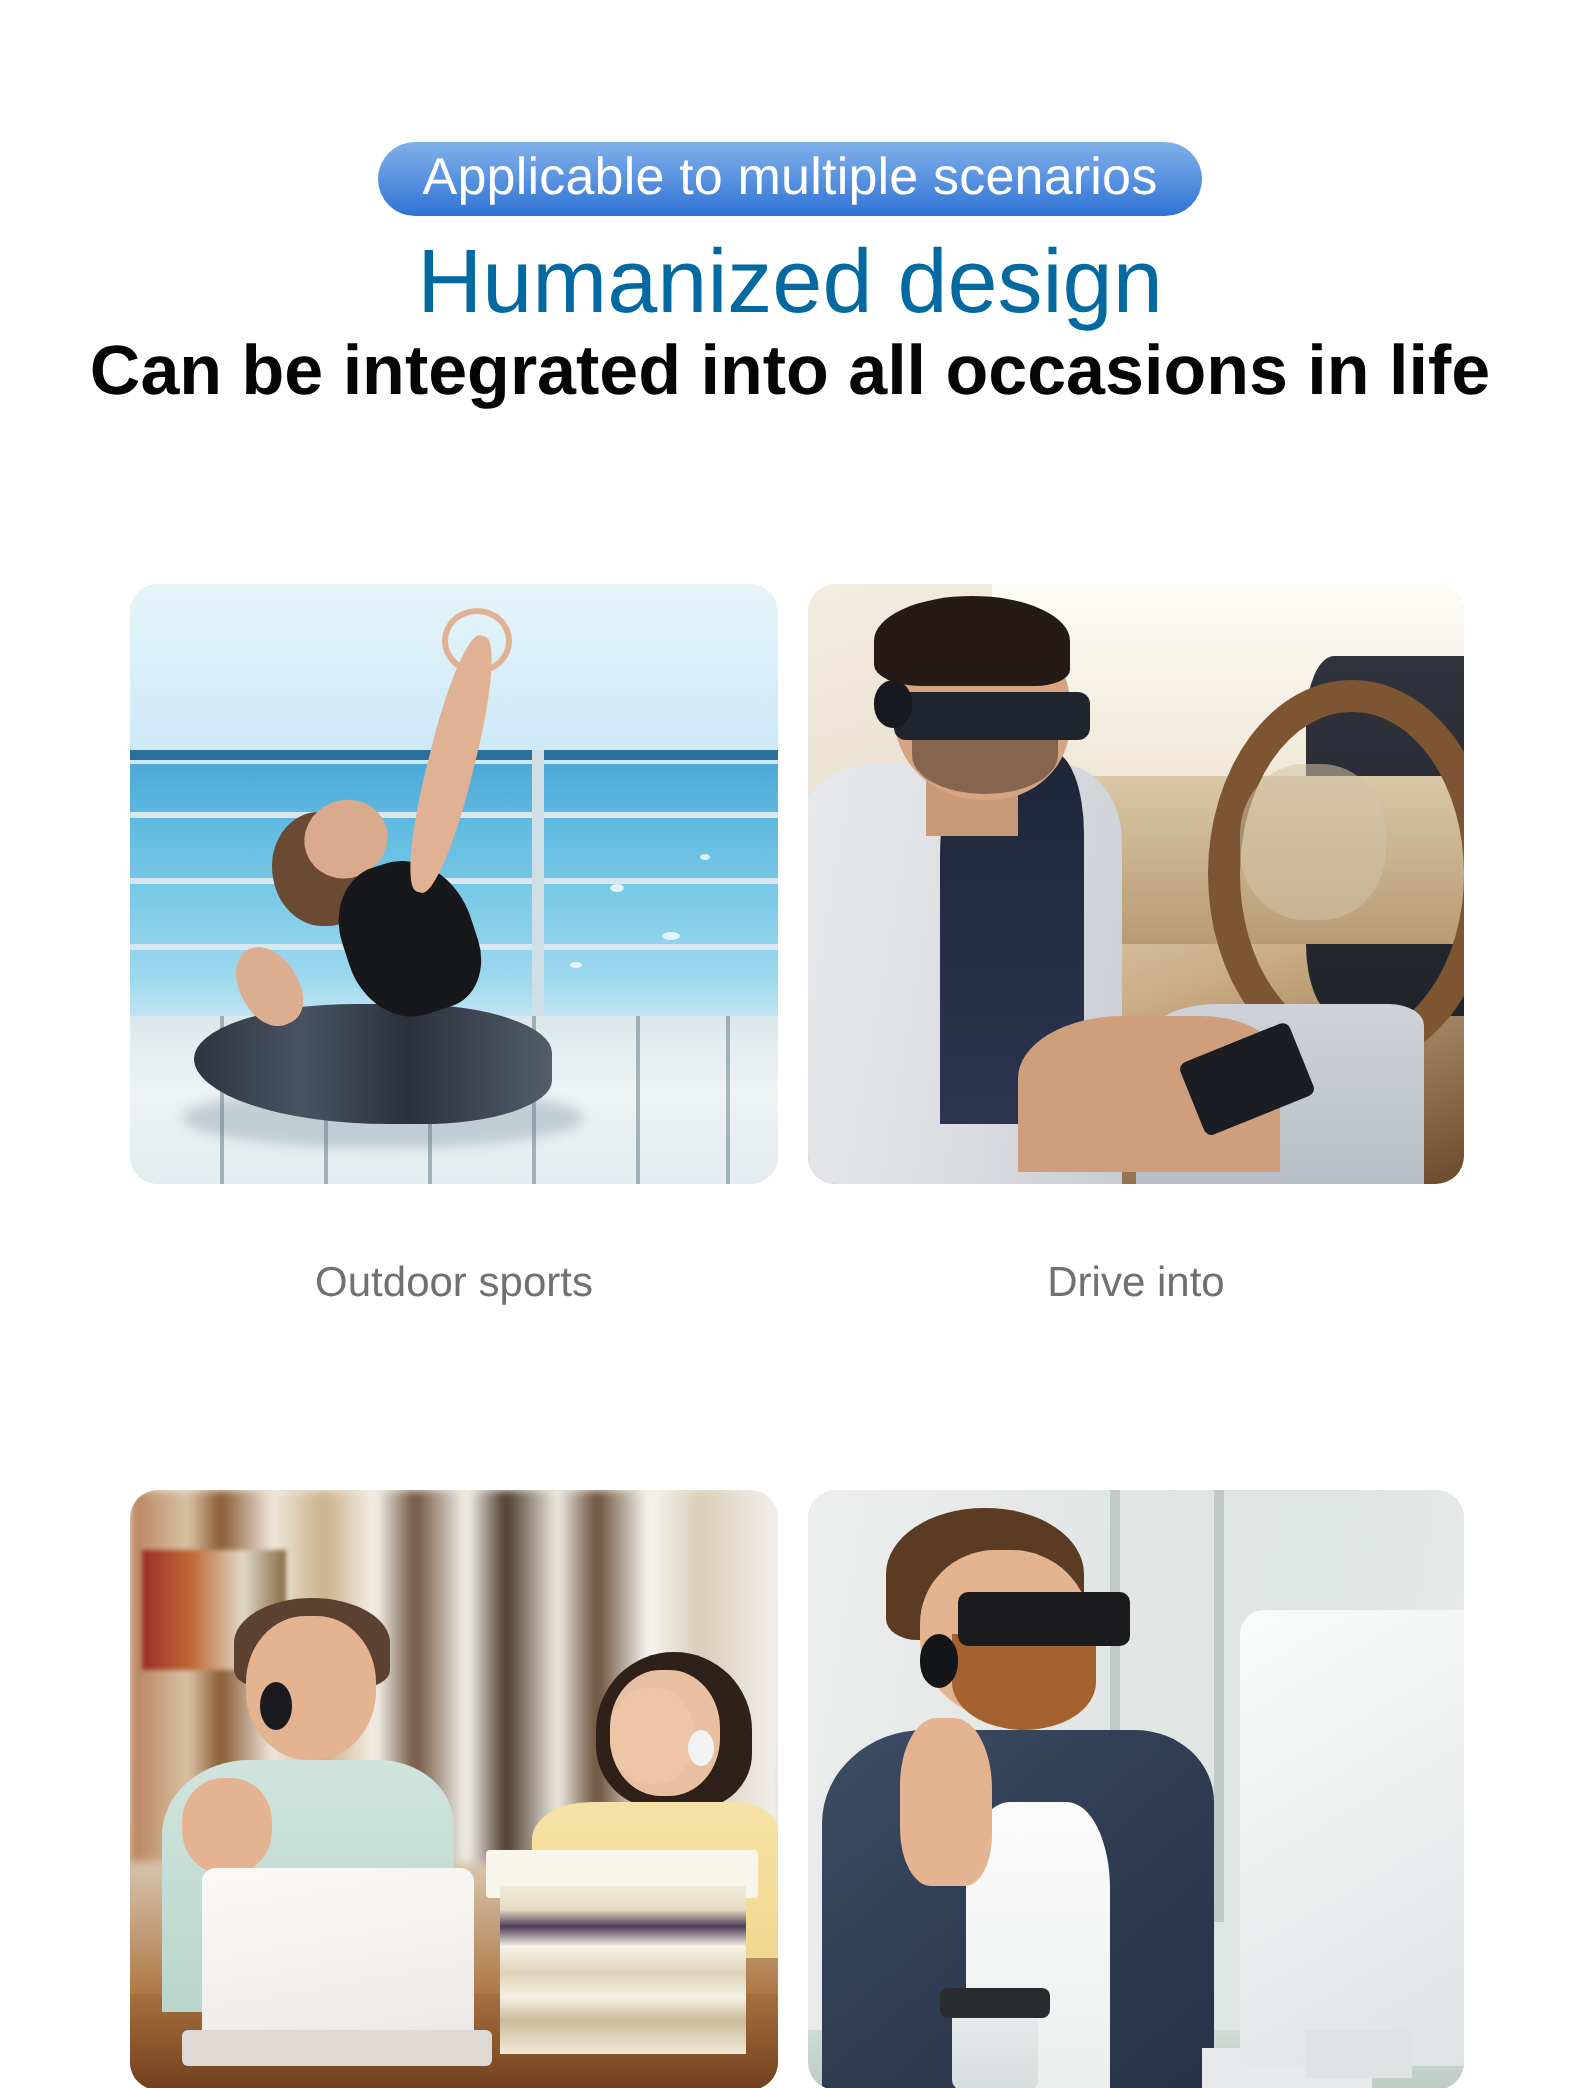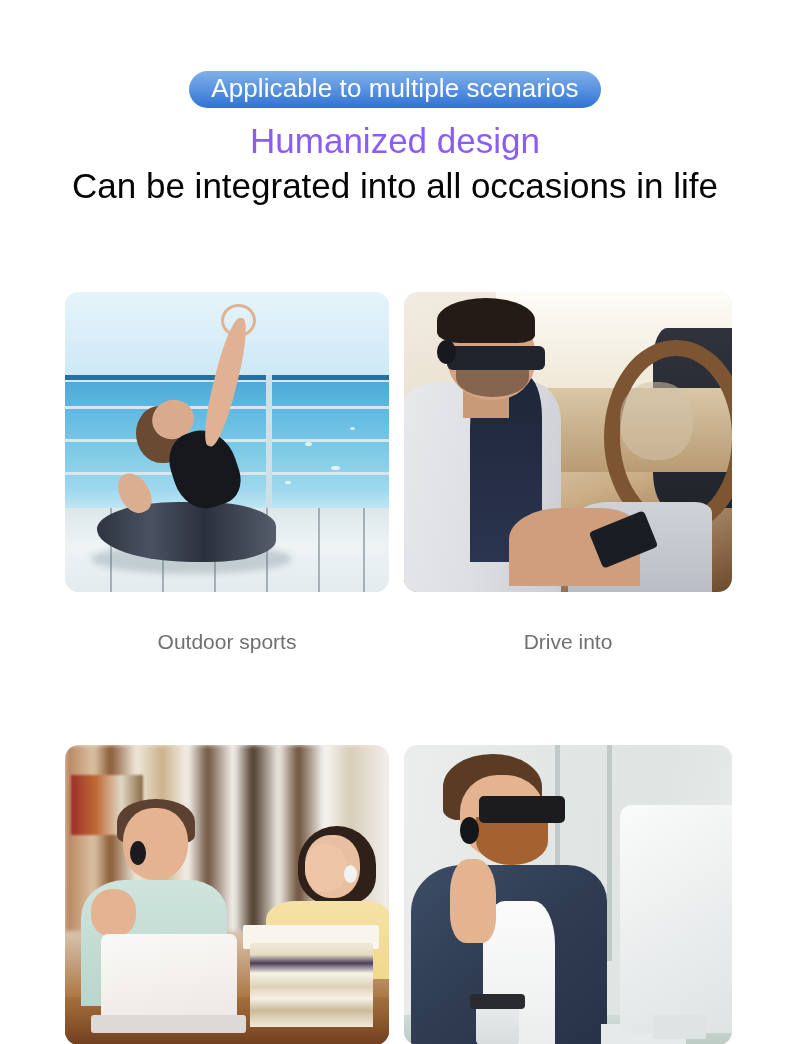--- a/index.html
+++ b/index.html
@@ -33,30 +33,31 @@
     padding: 0 22px;
     border-radius: 19px;
     color: #ffffff;
     font-size: 26px;
     letter-spacing: 0.1px;
     white-space: nowrap;
     background: linear-gradient(180deg, #7fb0ea 0%, #5d95e0 45%, #2f73d4 100%);
   }
   .headline {
     margin-top: 10px;
-    color: #8b5cf6;
-    font-size: 35px;
+    color: #0369a1;
+    font-size: 45px;
     line-height: 45px;
     white-space: nowrap;
   }
   .headline-2 {
     font-size: 35px;
     line-height: 46px;
     color: #050505;
     white-space: nowrap;
+    font-weight: bold;
   }
 
   
   .grid {
     position: absolute;
     left: 65px;
     top: 292px;
     width: 667px;
   }
   .row {

